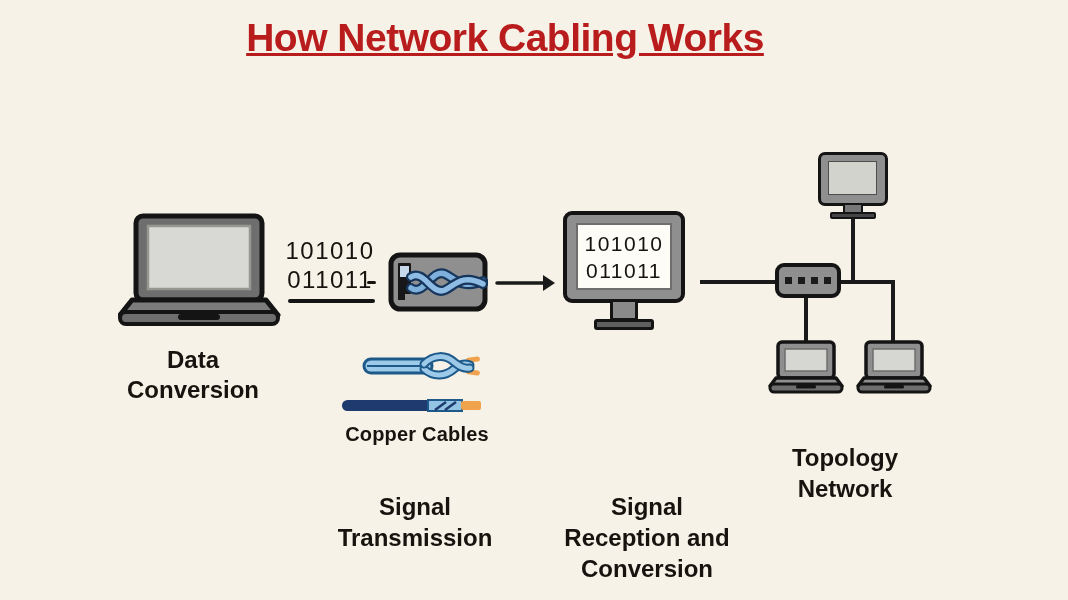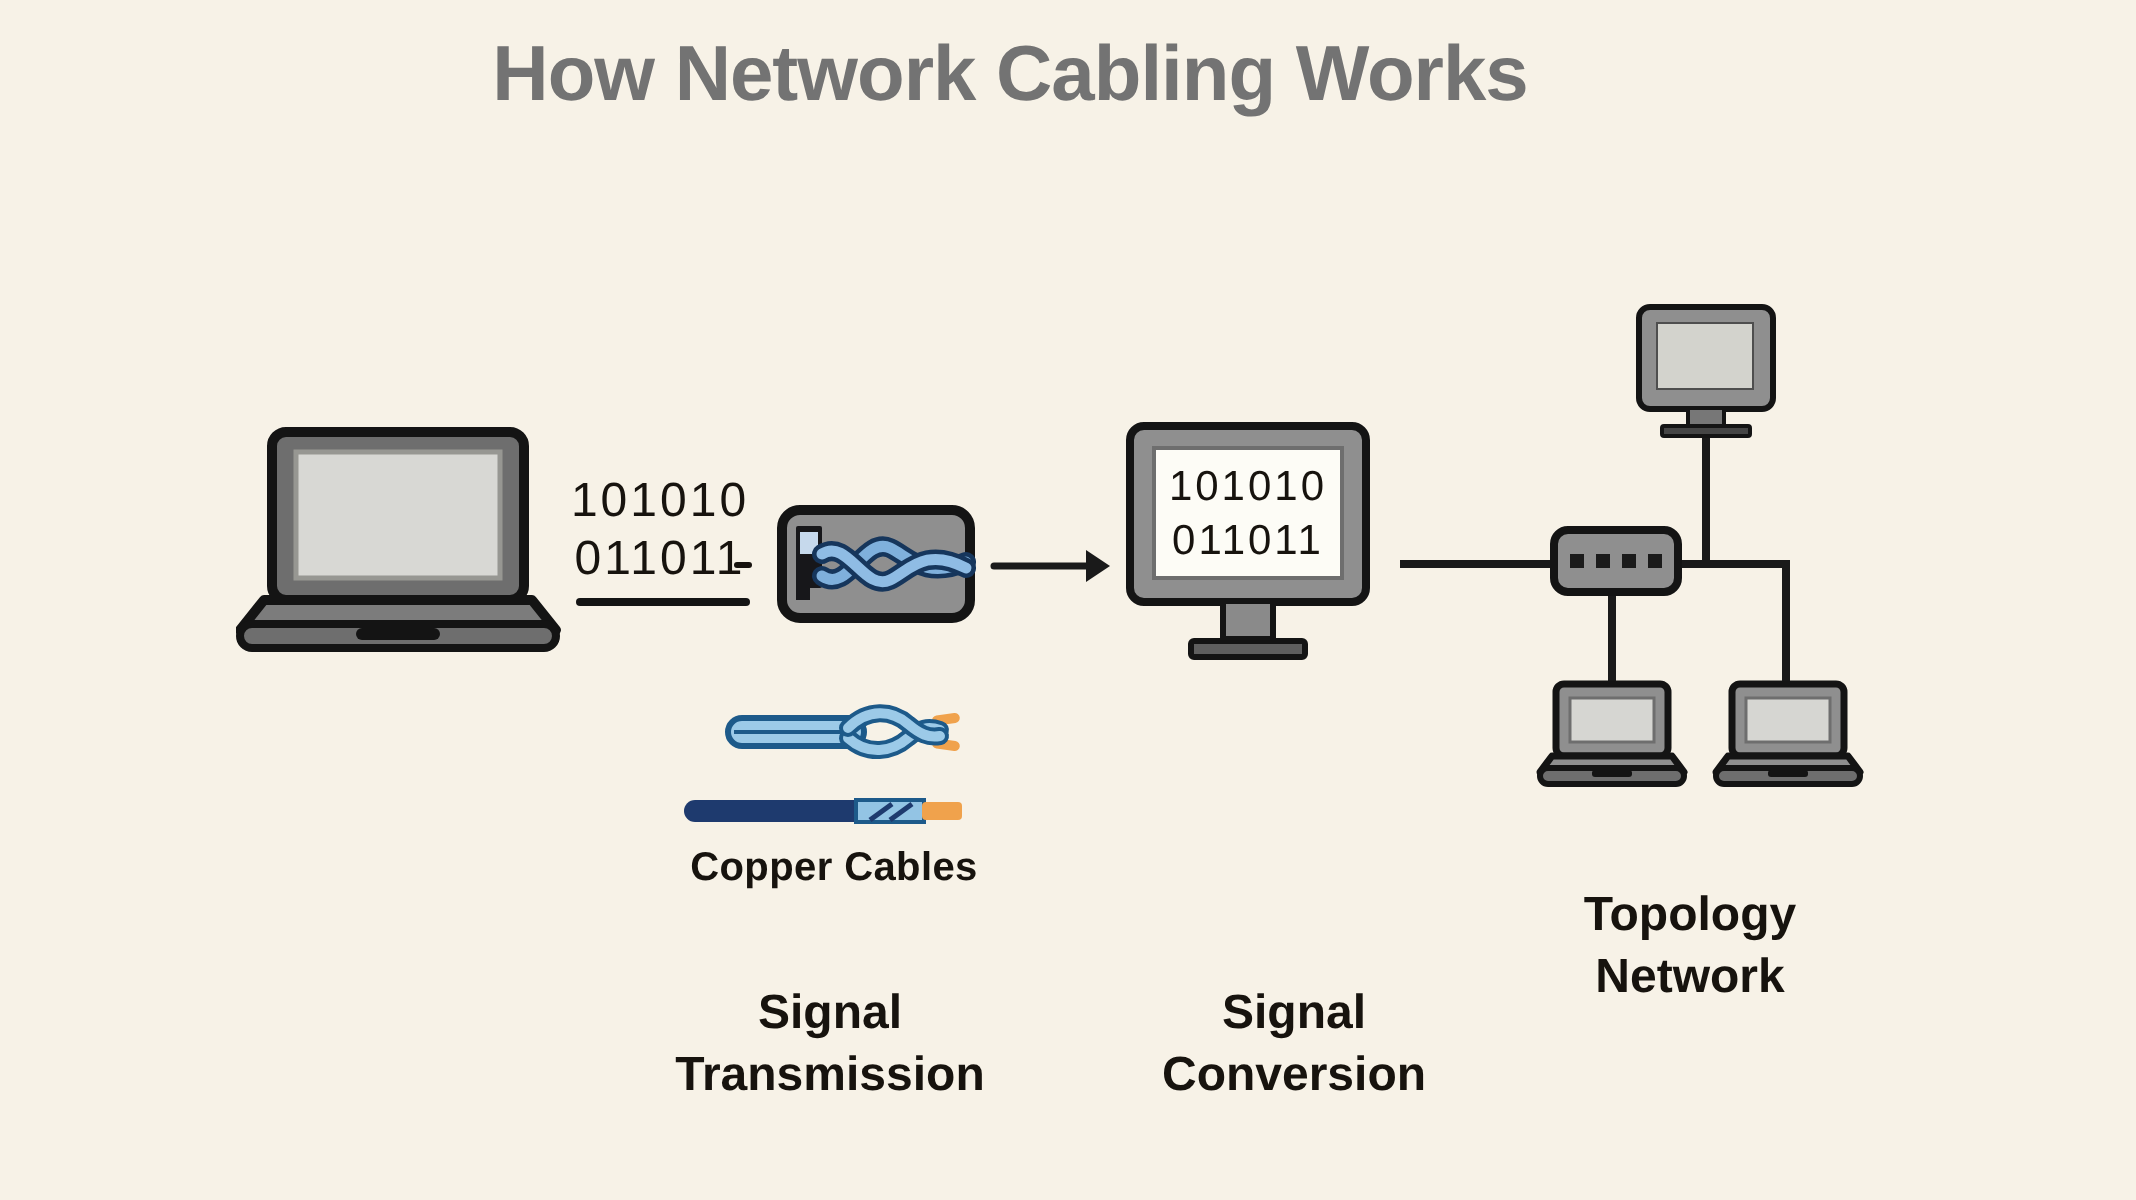--- a/index.html
+++ b/index.html
@@ -5,21 +5,21 @@
   * { margin: 0; padding: 0; box-sizing: border-box; }
   html, body { width: 1068px; height: 600px; }
   body { font-family: "Liberation Sans", "DejaVu Sans", sans-serif; }
   .canvas {
     position: relative; width: 1068px; height: 600px;
     background: #f7f2e7; overflow: hidden; color: #17130e;
   }
   .abs { position: absolute; }
   .title {
     left: 0; top: 16px; width: 1010px; text-align: center;
-    font-size: 39px; font-weight: 700; letter-spacing: -0.5px; color: #737373;
+    font-size: 39px; font-weight: 700; letter-spacing: -0.5px; color: #b91c1c; text-decoration: underline;
   }
   .stage-label {
     text-align: center; font-size: 24px; font-weight: 700;
     line-height: 30px; color: #17130e;
   }
   .binary-block {
     left: 280px; top: 236px; width: 100px; text-align: center;
     font-size: 24px; font-weight: 500; line-height: 29px;
     letter-spacing: 1.5px; color: #17130e;
   }
@@ -166,30 +166,35 @@
   </svg>
 
   <svg class="abs" style="left:340px; top:394px;" width="144" height="24" viewBox="0 0 144 24">
     <rect x="2" y="6" width="94" height="11" rx="5.5" fill="#1e3a6e"></rect>
     <rect x="88" y="6" width="34" height="11" fill="#93c4e4" stroke="#1d5a8a" stroke-width="2"></rect>
     <line x1="95" y1="16" x2="106" y2="8" stroke="#1e3a6e" stroke-width="2.5"></line>
     <line x1="105" y1="16" x2="116" y2="8" stroke="#1e3a6e" stroke-width="2.5"></line>
     <rect x="121" y="7" width="20" height="9" rx="2" fill="#f0a24c"></rect>
   </svg>
 
+  <div class="abs stage-label lbl-data">
+    <div>Data</div>
+    <div>Conversion</div>
+  </div>
 
   <div class="abs copper-label">Copper Cables</div>
 
   <div class="abs stage-label lbl-transmit">
     <div>Signal</div>
     <div>Transmission</div>
   </div>
 
   <div class="abs stage-label lbl-reception">
     <div>Signal</div>
+    <div>Reception and</div>
     <div>Conversion</div>
   </div>
 
   <div class="abs stage-label lbl-topology">
     <div>Topology</div>
     <div>Network</div>
   </div>
 
 </div>
 

